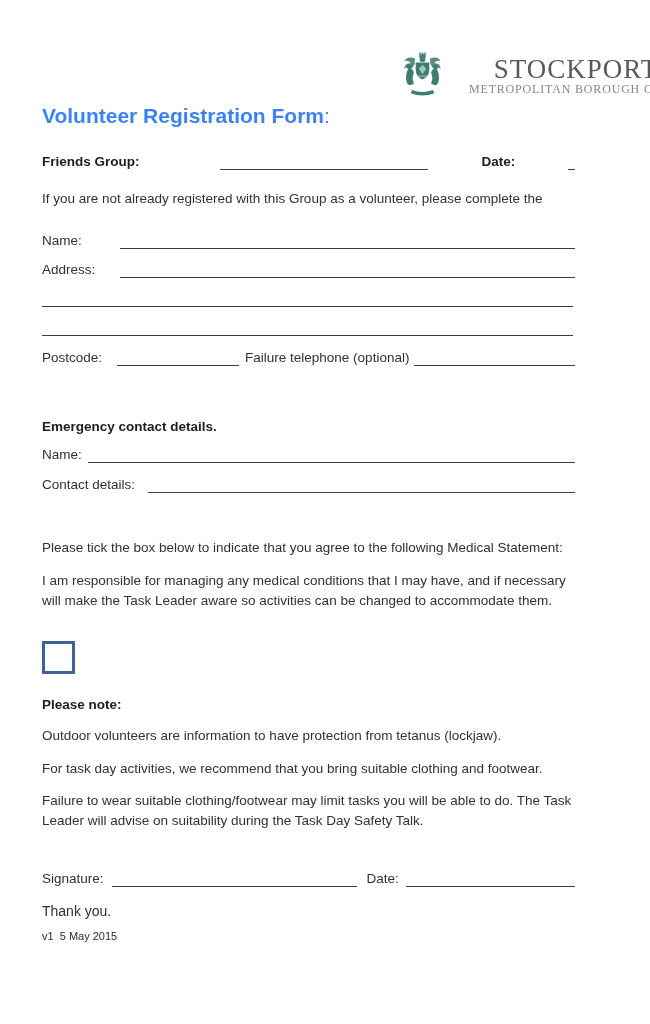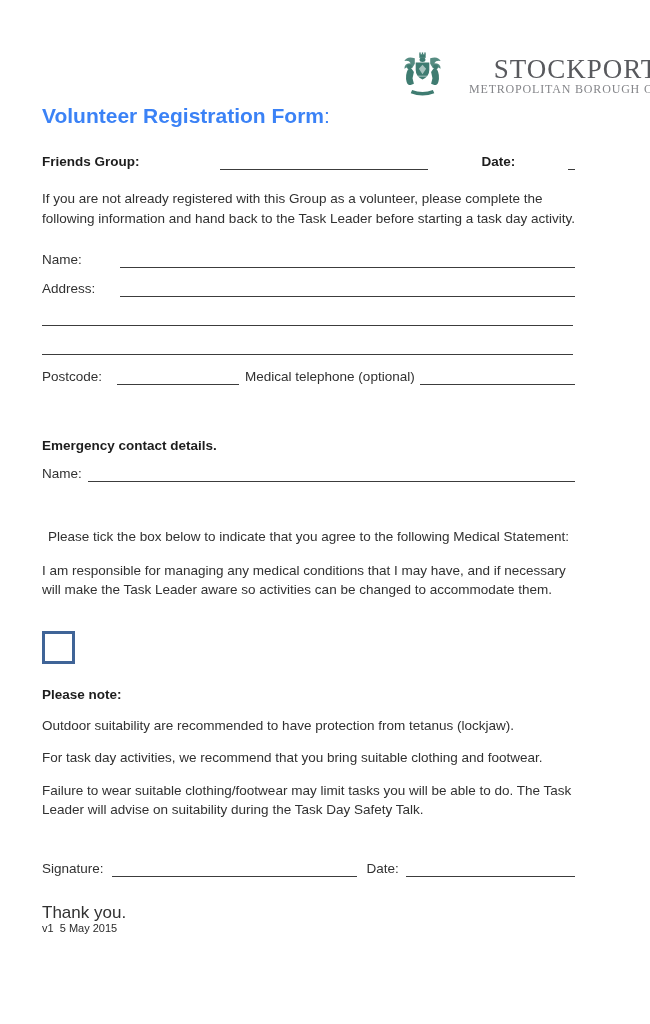--- a/index.html
+++ b/index.html
@@ -58,40 +58,40 @@
   .row-postcode .line2 { flex:1 1 auto; margin-left:5px; }
 
   .em-head { margin-top:52px; font-size:13.5px; line-height:17px; }
   .row-em-name { margin-top:12px; }
   .row-em-name .fill-line { margin-left:6px; }
   .row-rel { margin-top:14px; }
   .row-rel .fill-line { margin-left:7px; }
   .row-contact { margin-top:14px; }
   .row-contact .fill-line { margin-left:13px; }
 
-  .med-instr { margin-top:45px;text-align:center; }
+  .med-instr { margin-top:45px; }
   .med-state { margin-top:14px; }
 
   .checkbox {
     margin-top:31px;
     width:33px; height:33px;
     border:3px solid #3f6497;
     background:#ffffff;
   }
 
   .note-head { margin-top:22px; font-size:13.5px; line-height:17px; }
   .note-p { margin-top:13px; }
 
   .row-sig { margin-top:41px; }
   .row-sig .line1 { width:245px; margin-left:8px; }
   .row-sig .date-lbl { margin-left:10px; }
   .row-sig .line2 { flex:1 1 auto; margin-left:7px; }
 
-  .thanks { margin-top:27px; font-size:17px; line-height:17px; }
-  .version { margin-top:0; font-size:11px; line-height:14px; color:#2a2a2a; white-space:pre; }
+  .thanks { margin-top:16px; font-size:14px; line-height:17px; }
+  .version { margin-top:9px; font-size:11px; line-height:14px; color:#2a2a2a; white-space:pre; }
 </style>
 </head>
 <body>
 
 <div class="page">
 
   <div class="logo">
     <svg class="crest" viewBox="0 0 100 106" xmlns="http://www.w3.org/2000/svg">
       <g fill="#3f7c71">
         <rect x="43" y="1" width="3" height="5"></rect>
@@ -123,64 +123,67 @@
 
     <div class="row row-friends">
       <span class="lbl b">Friends Group:</span>
       <span class="fill-line line1"></span>
       <span class="lbl b date-lbl">Date:</span>
       <span class="fill-line line2"></span>
     </div>
 
     <div class="para intro-para">
       <div>If you are not already registered with this Group as a volunteer, please complete the</div>
-      <div>following information and hand back to the Task Leader before starting a task day activity.</div>
     </div>
 
     <div class="row row-name">
       <span class="lbl lbl-box78">Name:</span>
       <span class="fill-line flex1"></span>
     </div>
 
     <div class="row row-addr">
       <span class="lbl lbl-box78">Address:</span>
       <span class="fill-line flex1"></span>
     </div>
 
     <div class="hline blank1"></div>
     <div class="hline blank2"></div>
 
     <div class="row row-postcode">
       <span class="lbl">Postcode:</span>
       <span class="fill-line line1"></span>
-      <span class="lbl mobile">Medical telephone (optional)</span>
+      <span class="lbl mobile">Failure telephone (optional)</span>
       <span class="fill-line line2"></span>
     </div>
 
     <div class="em-head b">Emergency contact details.</div>
 
     <div class="row row-em-name">
       <span class="lbl">Name:</span>
       <span class="fill-line flex1"></span>
     </div>
 
 
+    <div class="row row-contact">
+      <span class="lbl">Contact details:</span>
+      <span class="fill-line flex1"></span>
+    </div>
 
     <div class="para med-instr">Please tick the box below to indicate that you agree to the following Medical Statement:</div>
 
     <div class="para med-state">
       <div>I am responsible for managing any medical conditions that I may have, and if necessary</div>
       <div>will make the Task Leader aware so activities can be changed to accommodate them.</div>
     </div>
 
     <div class="checkbox"></div>
 
     <div class="note-head b">Please note:</div>
 
-    <div class="para note-p">Outdoor suitability are recommended to have protection from tetanus (lockjaw).</div>
+    <div class="para note-p">Outdoor volunteers are information to have protection from tetanus (lockjaw).</div>
     <div class="para note-p">For task day activities, we recommend that you bring suitable clothing and footwear.</div>
     <div class="para note-p">
       <div>Failure to wear suitable clothing/footwear may limit tasks you will be able to do. The Task</div>
       <div>Leader will advise on suitability during the Task Day Safety Talk.</div>
     </div>
 
     <div class="row row-sig">
       <span class="lbl">Signature:</span>
       <span class="fill-line line1"></span>
       <span class="lbl date-lbl">Date:</span>

